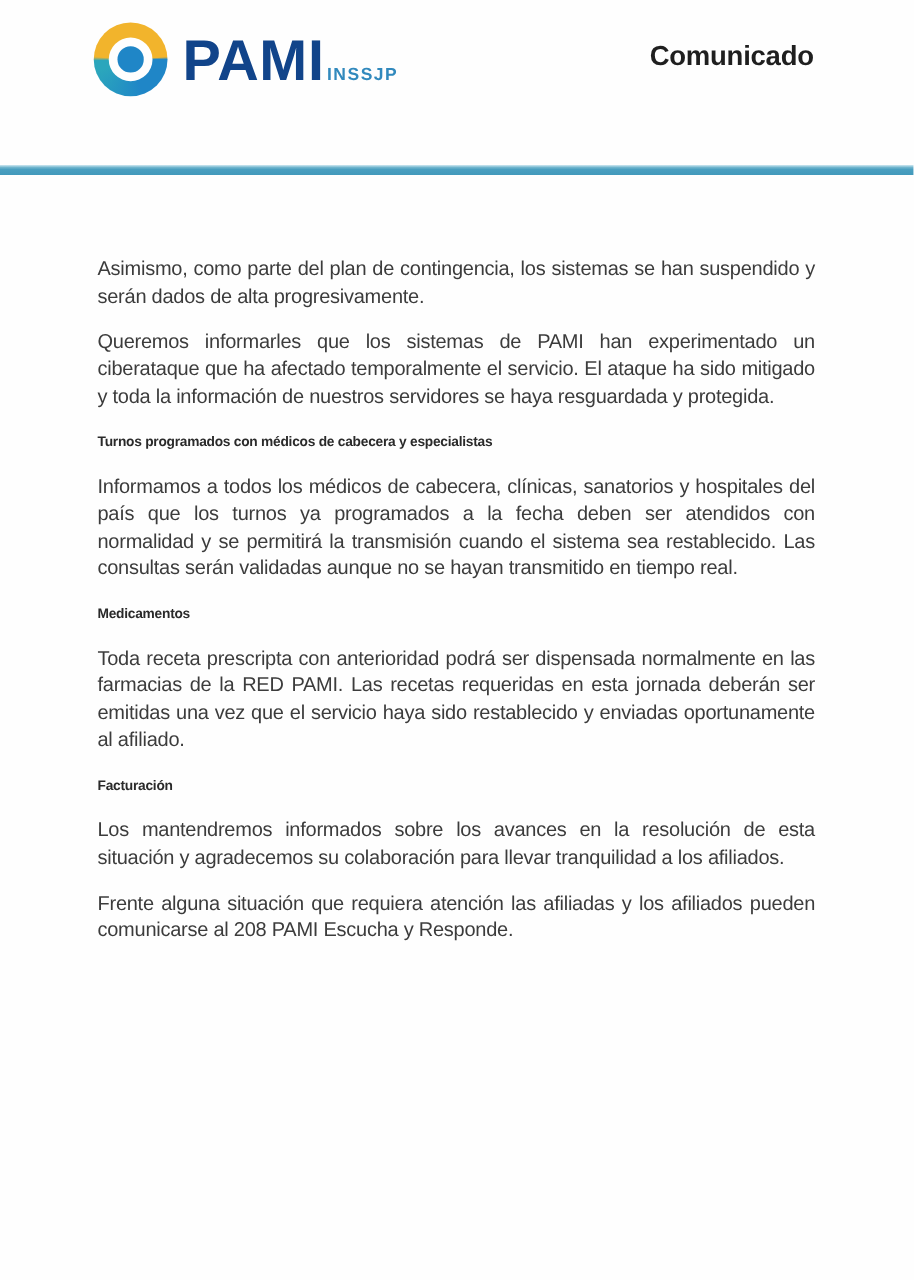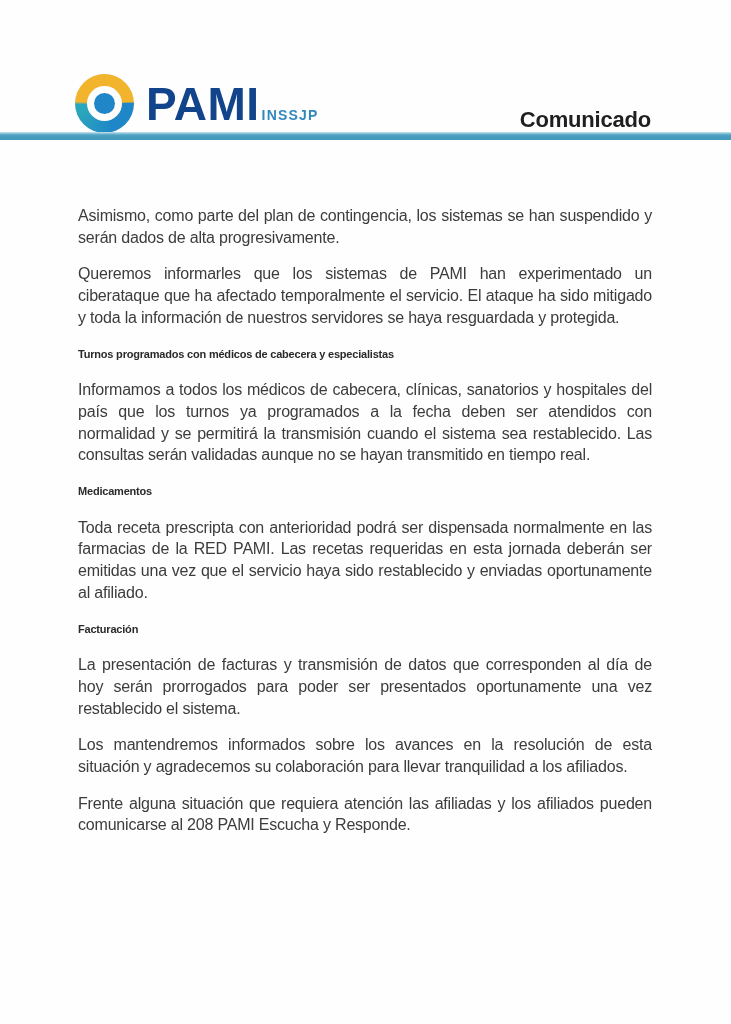--- a/index.html
+++ b/index.html
@@ -17,21 +17,21 @@
     background: #fefefe;
     overflow: hidden;
   }
 
   
   .header {
     position: absolute;
     top: 0; left: 0; right: 0;
     height: 133px;
     display: flex;
-    align-items: flex-end;
+    align-items: flex-start;
     justify-content: space-between;
     padding: 18px 80px 0 75px;
   }
   .logo {
     display: flex;
     align-items: center;
   }
   .logo-ring {
     position: relative;
     width: 59px;
@@ -136,18 +136,17 @@
   <div class="divider"></div>
 
   <main class="content">
     <p>Asimismo, como parte del plan de contingencia, los sistemas se han suspendido y serán dados de alta progresivamente.</p>
     <p>Queremos informarles que los sistemas de PAMI han experimentado un ciberataque que ha afectado temporalmente el servicio. El ataque ha sido mitigado y toda la información de nuestros servidores se haya resguardada y protegida.</p>
     <h2>Turnos programados con médicos de cabecera y especialistas</h2>
     <p>Informamos a todos los médicos de cabecera, clínicas, sanatorios y hospitales del país que los turnos ya programados a la fecha deben ser atendidos con normalidad y se permitirá la transmisión cuando el sistema sea restablecido. Las consultas serán validadas aunque no se hayan transmitido en tiempo real.</p>
     <h2>Medicamentos</h2>
     <p>Toda receta prescripta con anterioridad podrá ser dispensada normalmente en las farmacias de la RED PAMI. Las recetas requeridas en esta jornada deberán ser emitidas una vez que el servicio haya sido restablecido y enviadas oportunamente al afiliado.</p>
     <h2>Facturación</h2>
-    <p>La presentación de facturas y transmisión de datos que corresponden al día de hoy serán prorrogados para poder ser presentados oportunamente una vez restablecido el sistema.</p>
     <p>Los mantendremos informados sobre los avances en la resolución de esta situación y agradecemos su colaboración para llevar tranquilidad a los afiliados.</p>
     <p>Frente alguna situación que requiera atención las afiliadas y los afiliados pueden comunicarse al 208 PAMI Escucha y Responde.</p>
   </main>
 
 </div>
 
 </body></html>

